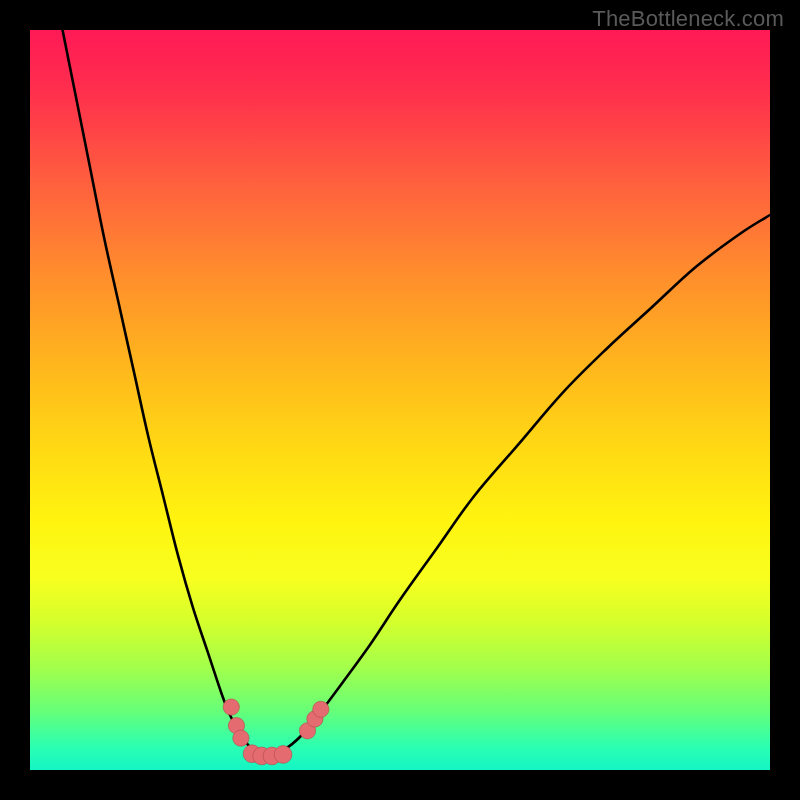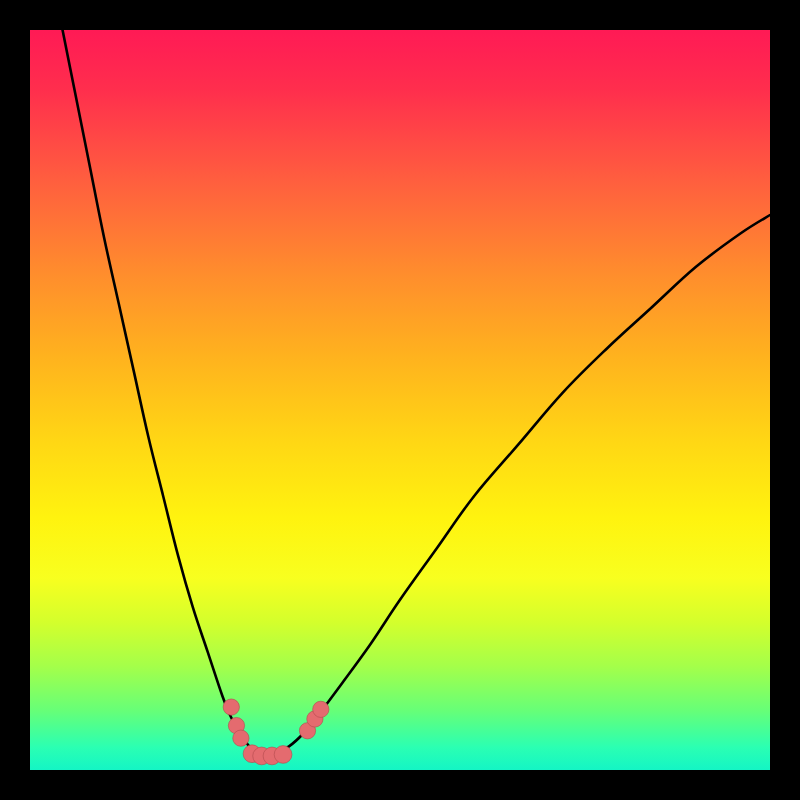--- a/index.html
+++ b/index.html
@@ -75,13 +75,14 @@
           <circle cx="222" cy="723.72" r="8.88" fill="#e46b6f" stroke="#b24a4e" stroke-width="0.6"></circle>
           <circle cx="231.62" cy="725.94" r="8.88" fill="#e46b6f" stroke="#b24a4e" stroke-width="0.6"></circle>
           <circle cx="241.98000000000002" cy="725.94" r="8.88" fill="#e46b6f" stroke="#b24a4e" stroke-width="0.6"></circle>
           <circle cx="253.08" cy="724.46" r="8.88" fill="#e46b6f" stroke="#b24a4e" stroke-width="0.6"></circle>
           <circle cx="277.5" cy="700.78" r="8.14" fill="#e46b6f" stroke="#b24a4e" stroke-width="0.6"></circle>
           <circle cx="284.90000000000003" cy="688.94" r="8.14" fill="#e46b6f" stroke="#b24a4e" stroke-width="0.6"></circle>
           <circle cx="290.82" cy="679.32" r="8.14" fill="#e46b6f" stroke="#b24a4e" stroke-width="0.6"></circle>
         </g>
     </svg>
   </div>
+  <div class="watermark">TheBottleneck.com</div>
 </div>
 
 </body></html>

